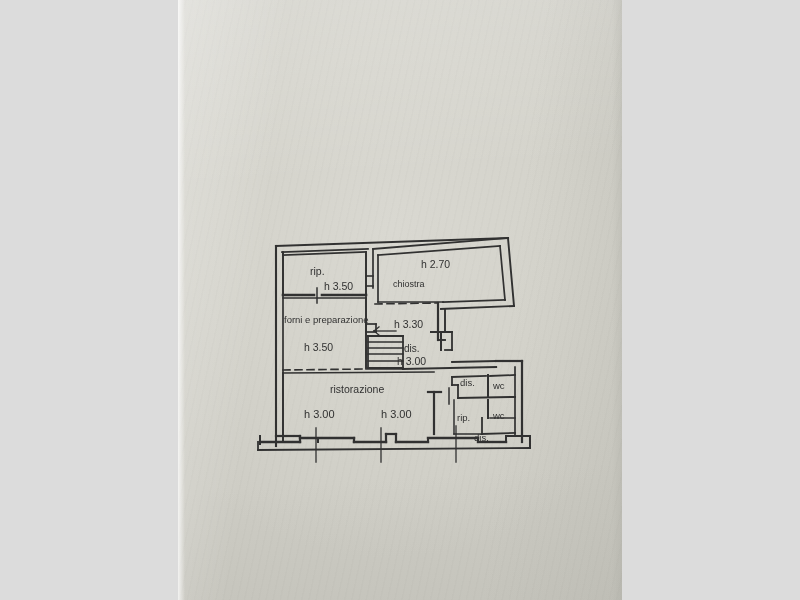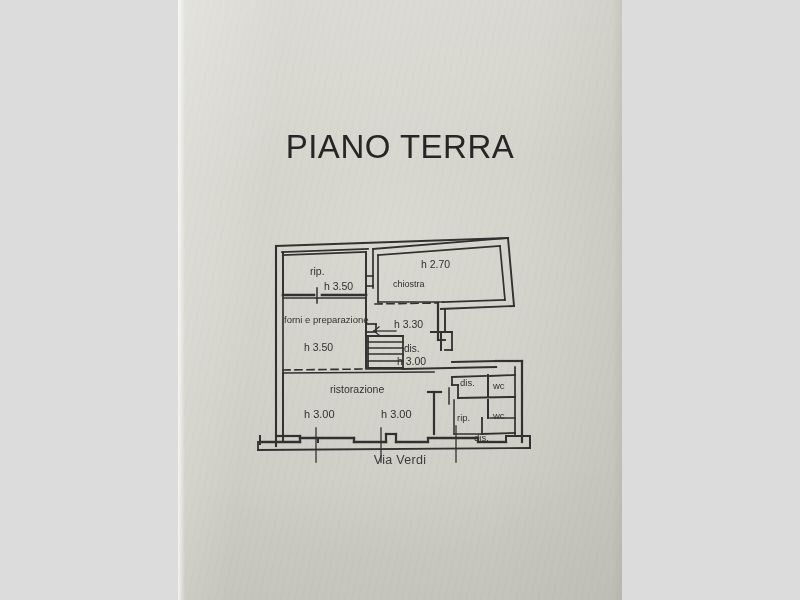--- a/index.html
+++ b/index.html
@@ -88,21 +88,20 @@
 </head>
 <body>
 
 <div id="photo-frame">
 
   <div id="paper-sheet">
     <div id="paper-grain"></div>
     <div id="paper-left-edge"></div>
     <div id="paper-right-edge"></div>
 
-    <div id="plan-title">PIANO TERRA</div>
 
     <svg id="floorplan-svg" viewBox="0 0 320 245">
 
       <g fill="none" stroke="#313131" stroke-linecap="square" stroke-linejoin="miter">
 
         <path d="M 38 18 L 270 10" stroke-width="2.1"></path>
 
         <path d="M 44 24 L 130 21" stroke-width="1.7"></path>
 
         <path d="M 38 18 L 38 218" stroke-width="2.1"></path>
@@ -254,18 +253,17 @@
         <text class="room-text" x="222" y="158" font-size="9.5">dis.</text>
         <text class="room-text" x="255" y="161" font-size="9.5">wc</text>
 
         <text class="room-text" x="219" y="193" font-size="9.5">rip.</text>
         <text class="room-text" x="255" y="191" font-size="9.5">wc</text>
 
         <text class="room-text" x="236" y="213" font-size="9.5">dis.</text>
       </g>
     </svg>
 
-    <div id="street-label">Via Verdi</div>
   </div>
 
   <div id="letterbox-left" style="position:absolute;left:0;top:0;width:178px;height:600px;background:#dcdcdc;"></div>
   <div id="letterbox-right" style="position:absolute;left:622px;top:0;width:178px;height:600px;background:#dcdcdc;"></div>
 </div>
 
 </body></html>

